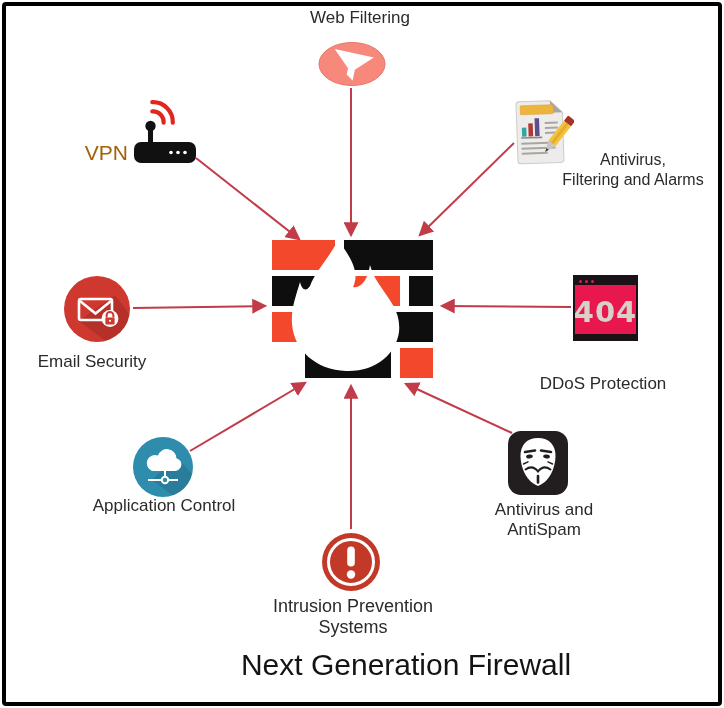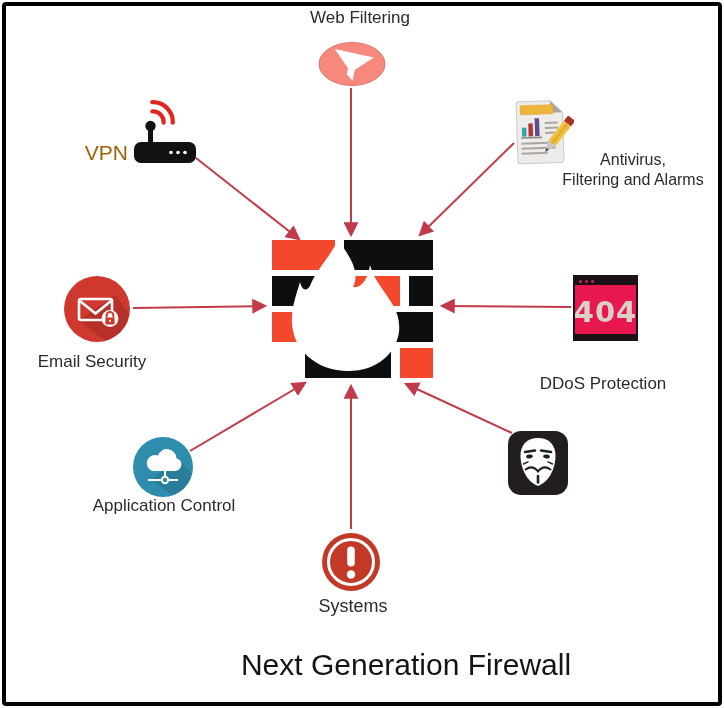--- a/index.html
+++ b/index.html
@@ -194,27 +194,32 @@
     <path d="M30,7 C41,7 48,14 47.5,26 C47,38 41,51 30,55 C19,51 13,38 12.5,26 C12,14 19,7 30,7 Z" fill="#ffffff"></path>
     <path d="M17,21 L27,19.5" stroke="#221E1F" stroke-width="2.6" stroke-linecap="round"></path>
     <path d="M33,19.5 L43,21" stroke="#221E1F" stroke-width="2.6" stroke-linecap="round"></path>
     <ellipse cx="21.5" cy="25.5" rx="3.4" ry="1.9" fill="#221E1F" transform="rotate(-8 21.5 25.5)"></ellipse>
     <ellipse cx="38.5" cy="25.5" rx="3.4" ry="1.9" fill="#221E1F" transform="rotate(8 38.5 25.5)"></ellipse>
     <path d="M15.5,33 L20,30.8" stroke="#221E1F" stroke-width="1.4" stroke-linecap="round"></path>
     <path d="M44.5,33 L40,30.8" stroke="#221E1F" stroke-width="1.4" stroke-linecap="round"></path>
     <path d="M17.5,38.5 C23,34.5 27,36.5 30,40.5 C33,36.5 37,34.5 42.5,38.5" fill="none" stroke="#221E1F" stroke-width="2" stroke-linecap="round"></path>
     <path d="M30,45 L30,51.5" stroke="#221E1F" stroke-width="2.6" stroke-linecap="round"></path>
   </svg>
+  <div class="anon-block">
+    <div class="label-line">Antivirus and</div>
+    <div class="label-line">AntiSpam</div>
+  </div>
 
   <svg class="abs" style="left:321px;top:532px;" width="60" height="60" viewBox="0 0 60 60">
     <circle cx="30" cy="30" r="29" fill="#C23A27"></circle>
     <circle cx="30" cy="30" r="22.5" fill="none" stroke="#ffffff" stroke-width="3"></circle>
     <rect x="26.2" y="14.5" width="7.6" height="20" rx="3.8" fill="#ffffff"></rect>
     <circle cx="30" cy="42.5" r="4.2" fill="#ffffff"></circle>
   </svg>
   <div class="ips-block">
+    <div class="label-line">Intrusion Prevention</div>
     <div class="label-line">Systems</div>
   </div>
 
   <div class="title">Next Generation Firewall</div>
 
   <div class="frame"></div>
 </div>
 
 </body></html>

